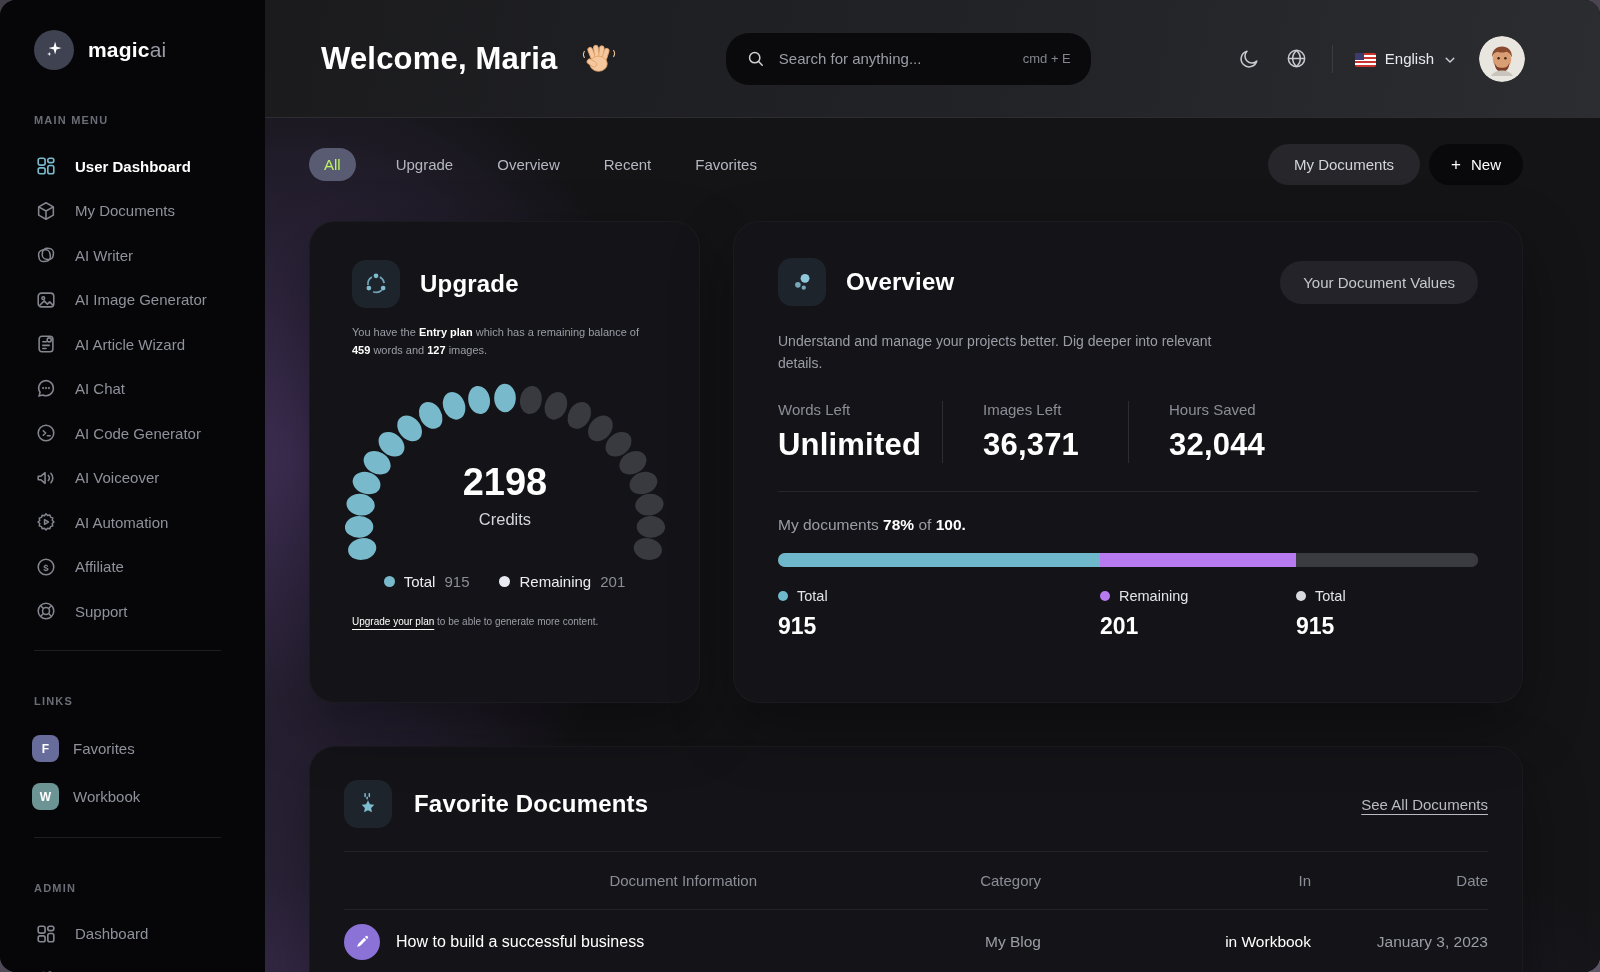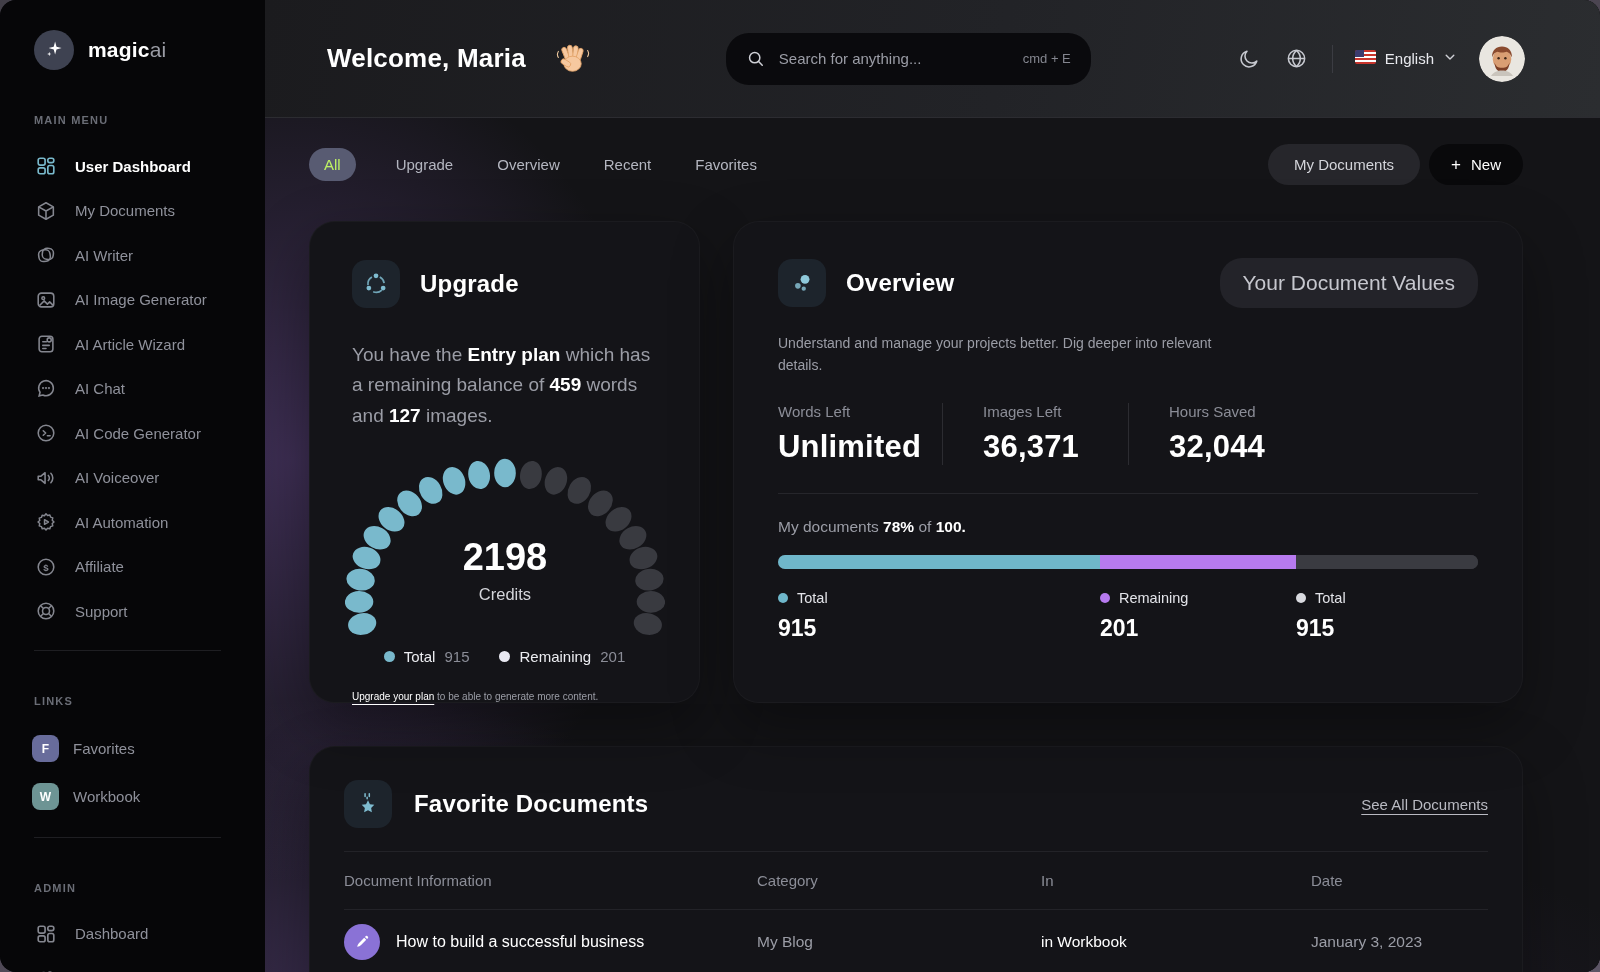--- a/index.html
+++ b/index.html
@@ -28,29 +28,29 @@
   .side-divider { border:none; border-top:1px solid #1e1e22; margin:16px 24px 0 0; }
 
   
   .main { flex:1; display:flex; flex-direction:column; background:#131316; min-width:0; }
   .topbar {
     height:118px; flex:0 0 118px; display:flex; align-items:center;
     padding:0 75px 0 44px; border-bottom:1px solid #2c2c31;
     background:linear-gradient(100deg,#1b1b1e 0%,#222327 55%,#2b2d30 100%);
   }
   .welcome { display:flex; align-items:center; gap:12px; }
-  .welcome h1 { margin:18px; font-size:26px; font-weight:700; color:#ffffff; letter-spacing:.2px; }
+  .welcome h1 { margin:12px; font-size:31px; font-weight:700; color:#ffffff; letter-spacing:.2px; }
   .search { margin-left:auto; width:365px; height:52px; border-radius:23px; background:#0a0a0d; display:flex; align-items:center; padding:0 20px; gap:12px; }
   .search input { flex:1; background:transparent; border:none; outline:none; color:#cfd0d6; font-size:15px; font-family:"Liberation Sans",sans-serif; }
   .search input::placeholder { color:#9b9da6; }
   .search .shortcut { font-size:13px; color:#84868f; }
   .top-right { margin-left:145px; display:flex; align-items:center; gap:22px; }
   .icon-btn { width:26px; height:26px; display:flex; align-items:center; justify-content:center; color:#c7c9d0; cursor:pointer; }
   .v-divider { width:1px; height:28px; background:#3b3c42; }
-  .lang { display:flex; align-items:flex-start; gap:9px; cursor:pointer; color:#e8e9ee; font-size:15px; }
+  .lang { display:flex; align-items:flex-end; gap:9px; cursor:pointer; color:#e8e9ee; font-size:15px; }
   .flag { width:21px; height:14px; border-radius:2px; overflow:hidden; position:relative;
           background:repeating-linear-gradient(#c9342c 0 2px,#ffffff 2px 4px); }
   .flag::after { content:""; position:absolute; left:0; top:0; width:9px; height:7px; background:#3c3b6e; }
   .avatar { width:46px; height:46px; border-radius:50%; overflow:hidden; cursor:pointer; flex:0 0 46px; }
 
   .content {
     flex:1; padding:13px 77px 0 44px; position:relative; min-height:0;
     background:
       radial-gradient(560px 640px at 2% 40%, rgba(118,82,166,.42), transparent 66%),
       radial-gradient(620px 430px at 7% 103%, rgba(126,90,178,.36), transparent 70%),
@@ -68,35 +68,35 @@
   .btn-new .plus { font-size:17px; line-height:1; }
 
   
   .cards-row { display:flex; gap:33px; margin-top:37px; }
   .card { background:#141418; border:1px solid rgba(255,255,255,.03); border-radius:26px; box-shadow:0 24px 60px rgba(0,0,0,.35); }
   .card-head { display:flex; align-items:center; gap:20px; }
   .card-icon { width:48px; height:48px; border-radius:14px; background:#1d242c; display:flex; align-items:center; justify-content:center; flex:0 0 48px; }
   .card-title { font-size:24px; font-weight:700; color:#ffffff; letter-spacing:.2px; }
 
   .upgrade-card { width:391px; flex:0 0 391px; height:482px; padding:38px 42px; }
-  .up-text { margin-top:32px; font-size:19px; line-height:1.6; color:#9b9da6; }
+  .up-text { margin-top:16px; font-size:11px; line-height:1.6; color:#9b9da6; }
   .up-text b { color:#ffffff; font-weight:600; }
   .gauge-wrap { display:flex; justify-content:center; margin:16px -20px 0; }
   .gauge-num { font-size:38px; font-weight:700; fill:#ffffff; text-anchor:middle; font-family:"Liberation Sans",sans-serif; }
   .gauge-unit { font-size:16.5px; fill:#d4d5da; text-anchor:middle; font-family:"Liberation Sans",sans-serif; }
   .gauge-legend { display:flex; justify-content:center; gap:30px; margin-top:0; }
   .gl-item { display:flex; align-items:center; gap:9px; font-size:15px; }
   .gl-dot { width:11px; height:11px; border-radius:50%; }
   .gl-label { color:#ecedf1; }
   .gl-value { color:#8b8d97; }
   .up-footer { margin-top:24px; font-size:10px; line-height:1.6; color:#9b9da6; }
   .up-footer a { color:#ffffff; text-decoration:underline; text-underline-offset:4px; cursor:pointer; }
 
   .overview-card { flex:1; height:482px; padding:36px 44px; }
-  .btn-ghost { margin-left:auto; background:#232329; color:#c6c7ce; border:none; border-radius:22px; padding:13px 23px; font-size:21px; font-family:inherit; cursor:pointer; }
+  .btn-ghost { margin-left:auto; background:#232329; color:#c6c7ce; border:none; border-radius:22px; padding:13px 23px; font-size:15px; font-family:inherit; cursor:pointer; }
   .ov-desc { margin-top:24px; font-size:14px; line-height:1.6; color:#9b9da6; max-width:480px; }
   .stats { display:flex; margin-top:26px; }
   .stat { padding-right:20px; }
   .stat + .stat { padding-left:40px; border-left:1px solid #2c2c31; }
   .stat-1 { width:164px; }
   .stat-2 { width:186px; }
   .stat-label { font-size:15px; color:#8b8d97; }
   .stat-value { margin-top:9px; font-size:31px; font-weight:700; color:#ffffff; letter-spacing:.2px; }
   .ov-divider { border:none; border-top:1px solid #26262b; margin:28px 0 0; }
   .ov-progress-text { margin-top:24px; font-size:15.5px; color:#9b9da6; }
@@ -107,21 +107,21 @@
   .ov-leg-item { position:absolute; top:0; }
   .ov-leg-head { display:flex; align-items:center; gap:9px; font-size:14.5px; color:#e3e4e9; }
   .ov-leg-dot { width:10px; height:10px; border-radius:50%; }
   .ov-leg-value { margin-top:9px; font-size:23px; font-weight:700; color:#ffffff; }
 
   
   .fav-card { margin-top:43px; height:300px; padding:24px 34px 0; }
   .fav-head { display:flex; align-items:center; gap:22px; height:66px; }
   .see-all { margin-left:auto; font-size:15px; color:#b9bac2; text-decoration:underline; text-underline-offset:4px; cursor:pointer; }
   .tbl-divider { border:none; border-top:1px solid #232328; margin:14px 0 0; }
-  .tbl-grid { display:grid; grid-template-columns:413px 284px 270px 1fr; align-items:center; }
+  .tbl-grid { display:grid; grid-template-columns:413px 284px 270px 1fr; align-items:center;text-align:right; }
   .tbl-header { height:58px; color:#8b8d97; font-size:15px; border-bottom:1px solid #232328; }
   .tbl-row { height:64px; font-size:15.5px; border-bottom:1px solid #232328; }
   .doc-cell { display:flex; align-items:center; gap:16px; color:#ffffff; font-size:16px; }
   .doc-icon { width:36px; height:36px; border-radius:50%; background:#8a72d6; display:flex; align-items:center; justify-content:center; flex:0 0 36px; }
   .cell-muted { color:#9b9da6; }
   .cell-strong { color:#ffffff; }
 
   svg { display:block; }
 </style>
 </head>

